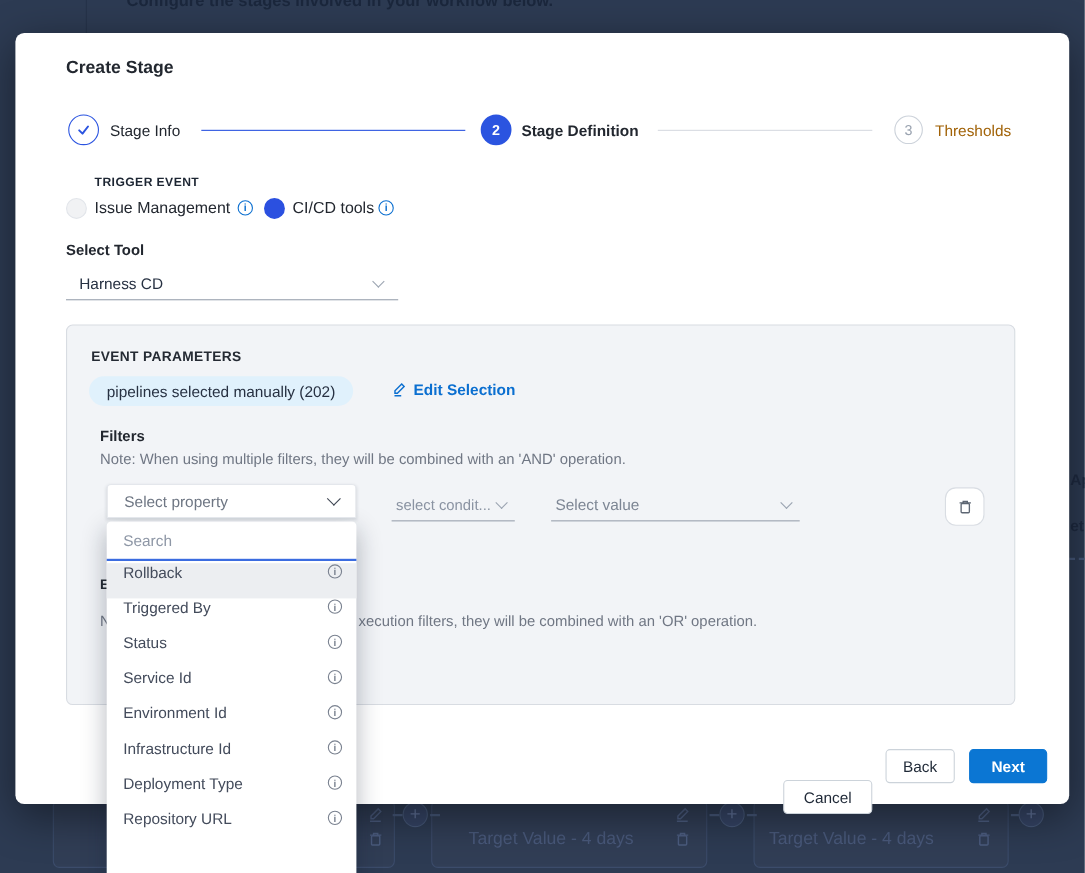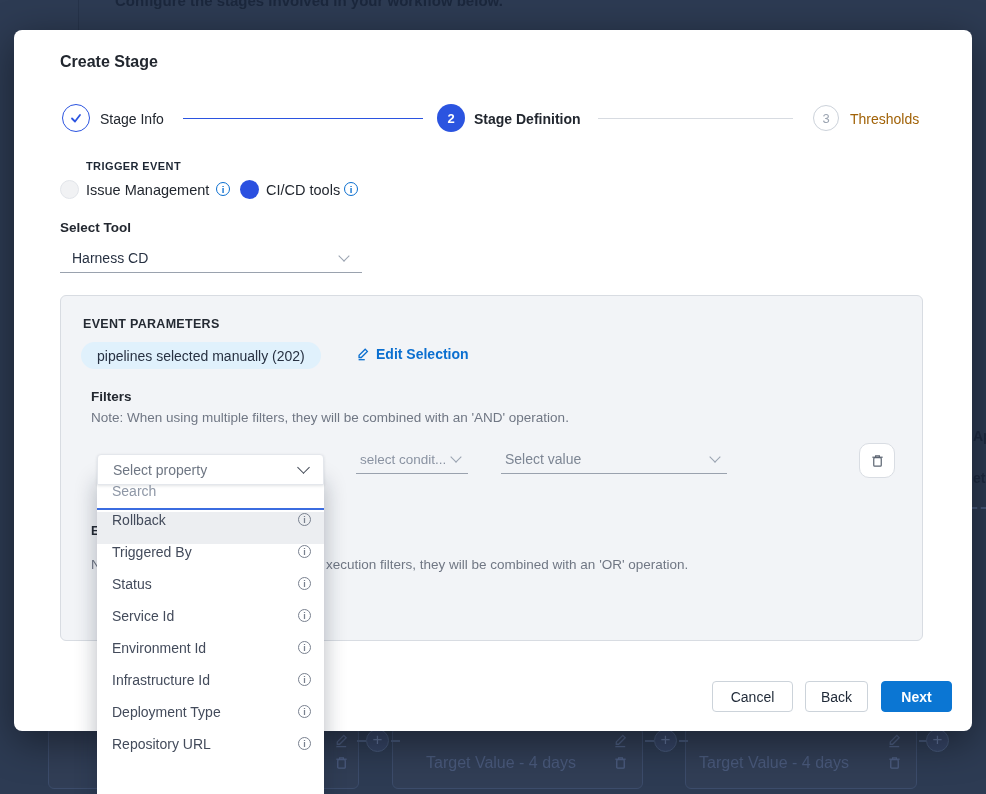--- a/index.html
+++ b/index.html
@@ -73,40 +73,40 @@
   .cond-select { left:295px; top:149px; width:112px; }
   .value-select { left:440px; top:149px; width:226px; font-size:14px; color:#7d8694; }
   .trash-btn { position:absolute; left:798px; top:147px; width:36px; height:35px; background:#fff; border:1px solid #d9dde3;
                border-radius:10px; display:flex; align-items:center; justify-content:center; cursor:pointer; }
   .trash-btn svg { width:15px; height:15px; color:#5d6673; }
   .exec-heading { position:absolute; left:30px; top:228px; font-size:12.5px; font-weight:700; color:#242a33; }
   .exec-note-l { position:absolute; left:30px; top:261px; font-size:13.5px; color:#707784; }
   .exec-note-r { position:absolute; left:265px; top:261px; font-size:13.5px; color:#707784; }
 
   
-  .prop-select { position:absolute; left:83px; top:424px; width:227px; height:31px; background:#fff; border:1px solid #e4e7ec;
+  .prop-select { position:absolute; left:83px; top:410px; width:227px; height:31px; background:#fff; border:1px solid #e4e7ec;
                  border-radius:4px 4px 0 0; box-shadow:0 1px 3px rgba(20,30,50,0.12); display:flex; align-items:center;
                  padding:0 15px; font-size:14px; color:#6e7683; cursor:pointer; z-index:21; }
   .prop-select .chev { position:absolute; right:15px; border-color:#3f4653; width:9px; height:9px; }
   #dropdown { position:absolute; left:83px; top:444px; width:227px; height:331px; background:#fff; border-radius:4px;
               box-shadow:0 8px 22px rgba(15,25,45,0.3); z-index:20; }
   .dd-search { height:36px; border-bottom:2px solid #3b6ce0; display:flex; align-items:center; padding:0 15px; }
   .dd-search input { border:none; outline:none; width:100%; font-size:14px; color:#434b5b; font-family:inherit; background:transparent; }
   .dd-search input::placeholder { color:#8e97a6; }
   .dd-list { padding-top:2px; }
   .dd-item { height:32px; display:flex; align-items:center; justify-content:space-between; padding:0 13px 17px 15px;
              font-size:14px; color:#434b5b; cursor:pointer; }
   .dd-item.hl { background:#eceef1; }
   .dd-item .info { width:13px; height:13px; font-size:9px; }
 
   
   .btn { position:absolute; top:651px; height:31px; border-radius:4px; font-size:14px; font-family:inherit;
          display:flex; align-items:center; justify-content:center; cursor:pointer; }
   .btn.ghost { background:#fff; border:1px solid #ccd3da; color:#1f2937; }
-  .btn-cancel { left:698px; width:81px; }
+  .btn-cancel { left:698px; width:81px;margin-top:28px; }
   .btn-back { left:791px; width:63px; }
   .btn-next { left:867px; width:71px; background:#0b76d3; border:1px solid #0b76d3; color:#fff; font-weight:600; }
 </style>
 </head>
 <body>
 
 <div id="backdrop">
   <div class="bd-topline"></div>
   <div class="bd-toptext">Configure the stages involved in your workflow below.</div>
 

